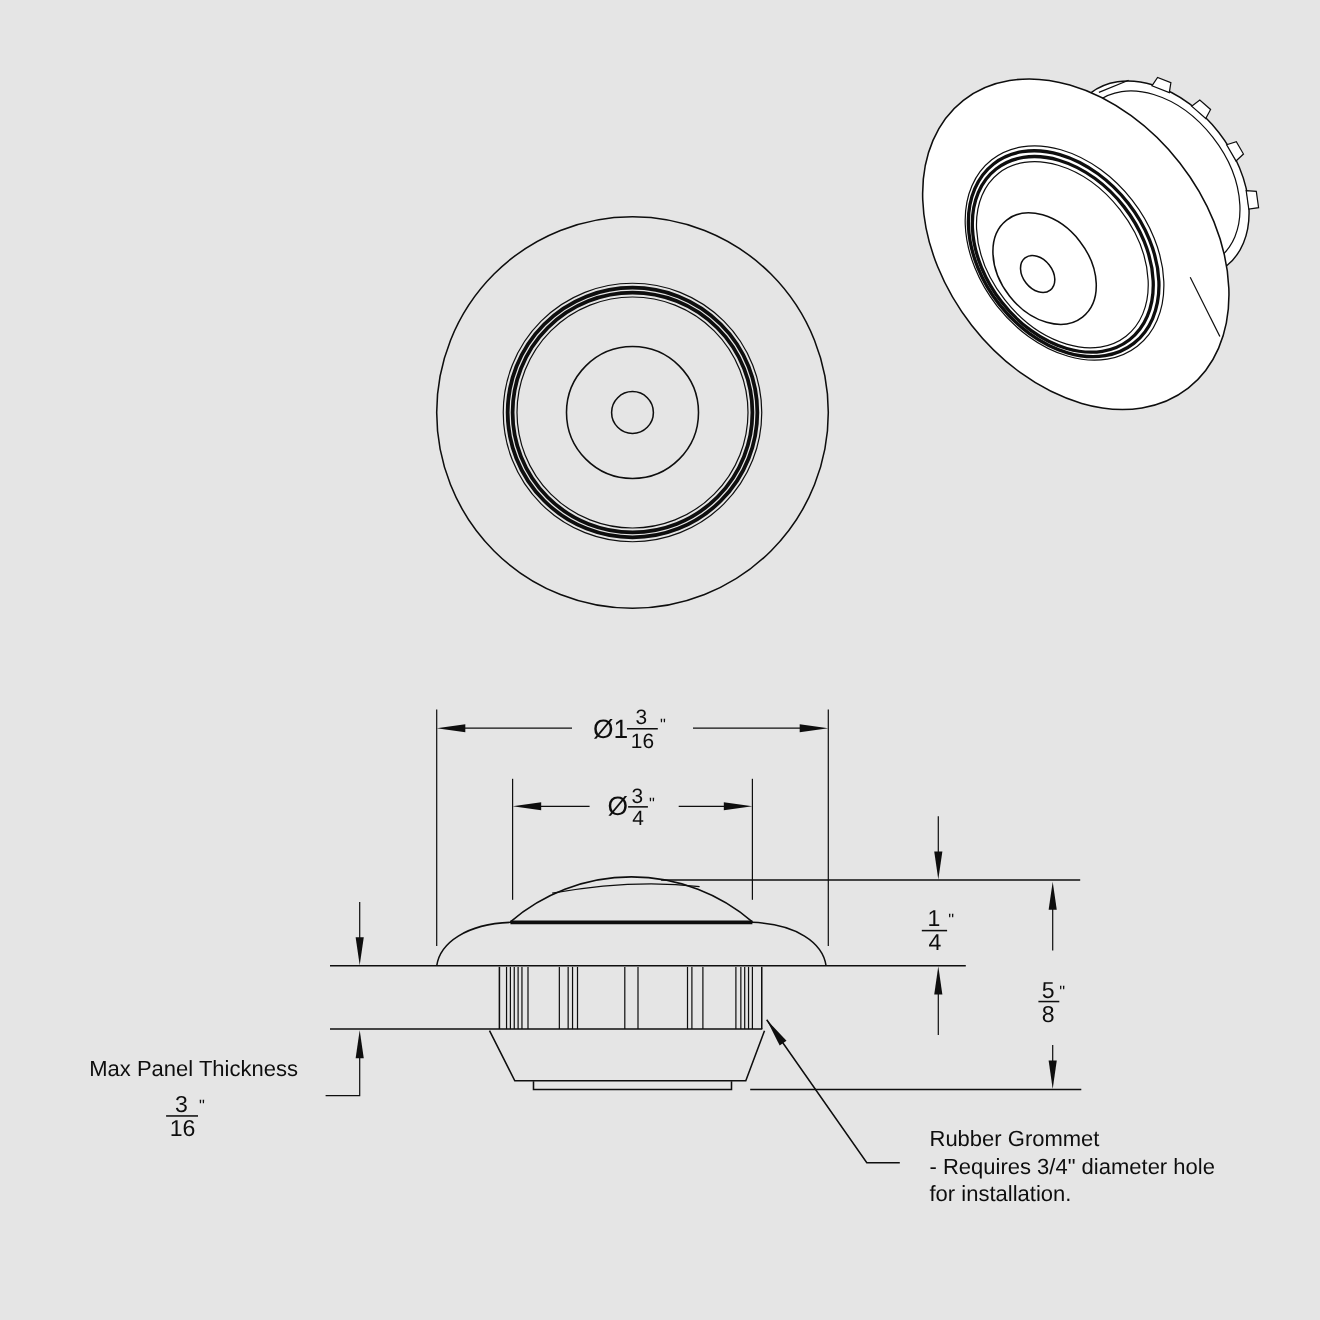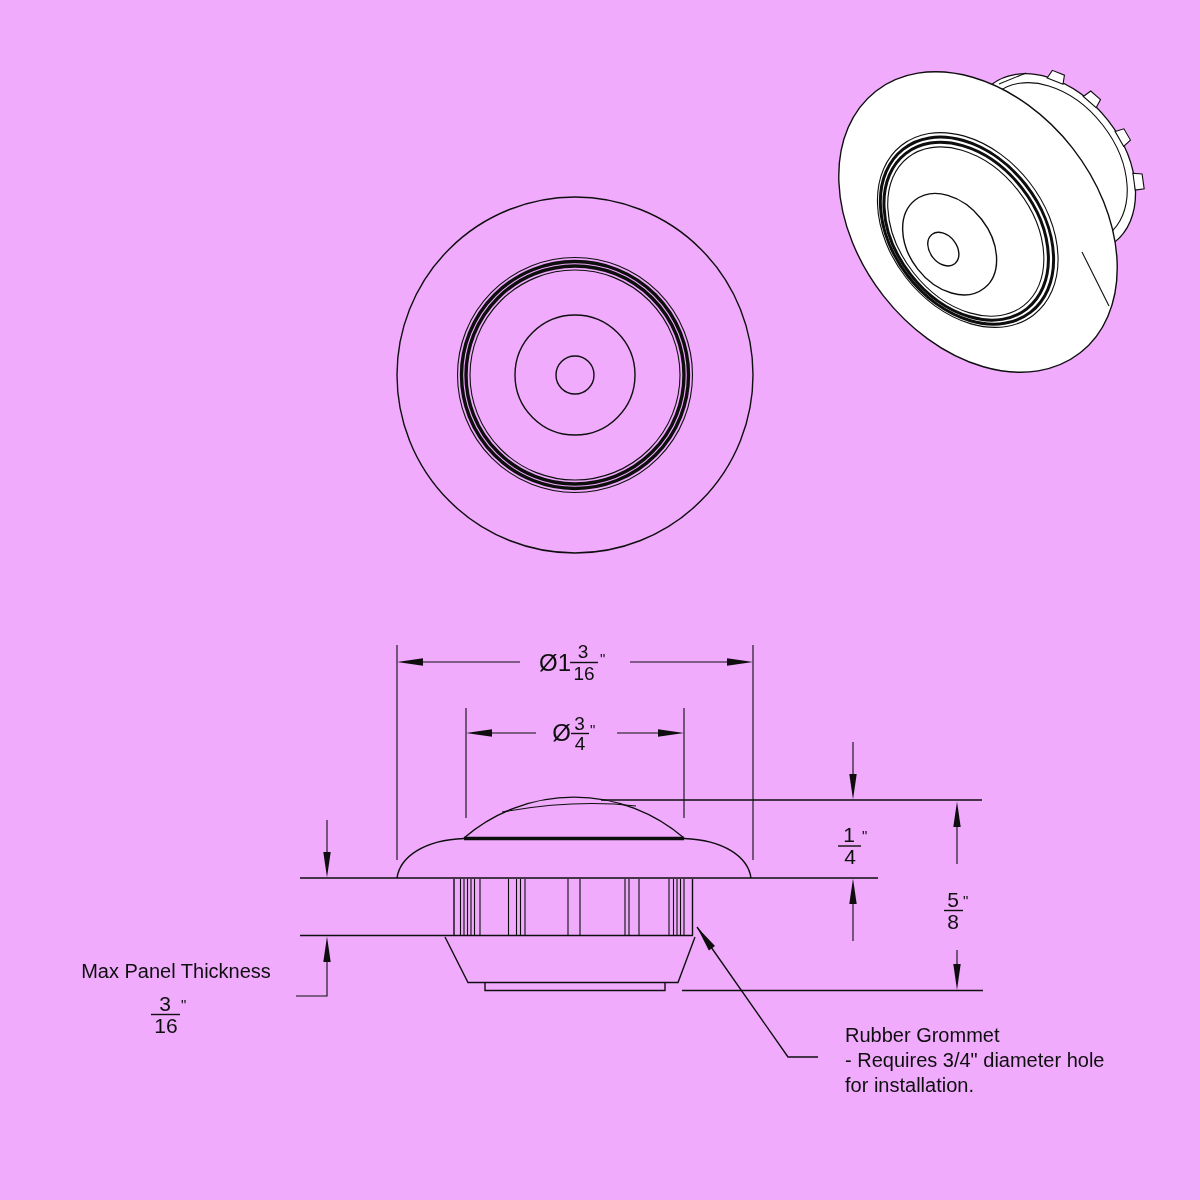--- a/index.html
+++ b/index.html
@@ -1,16 +1,16 @@
 <!DOCTYPE html>
 <html><head>
 <meta charset="utf-8">
 <style>
   html,body{margin:0;padding:0;background:#ffffff;}
-  .page{width:1200px;height:1200px;background:#f0abfc;position:relative;overflow:hidden;}
+  .page{width:1200px;height:1200px;background:#e5e5e5;position:relative;overflow:hidden;}
   svg{display:block;}
   svg text{font-family:"Liberation Sans","DejaVu Sans",sans-serif;fill:#0e0e0e;}
   .ln{stroke:#0e0e0e;stroke-width:1.4;fill:none;}
   .thin{stroke:#0e0e0e;stroke-width:1.1;fill:none;}
   .bold{stroke:#0e0e0e;stroke-width:3.4;fill:none;}
   .dim{stroke:#0e0e0e;stroke-width:1.1;fill:none;}
   .arrow{fill:#0e0e0e;stroke:none;}
   .whitefill{fill:#ffffff;stroke:#0e0e0e;}
   .fs-main{font-size:24px;}
   .fs-frac{font-size:19px;}

